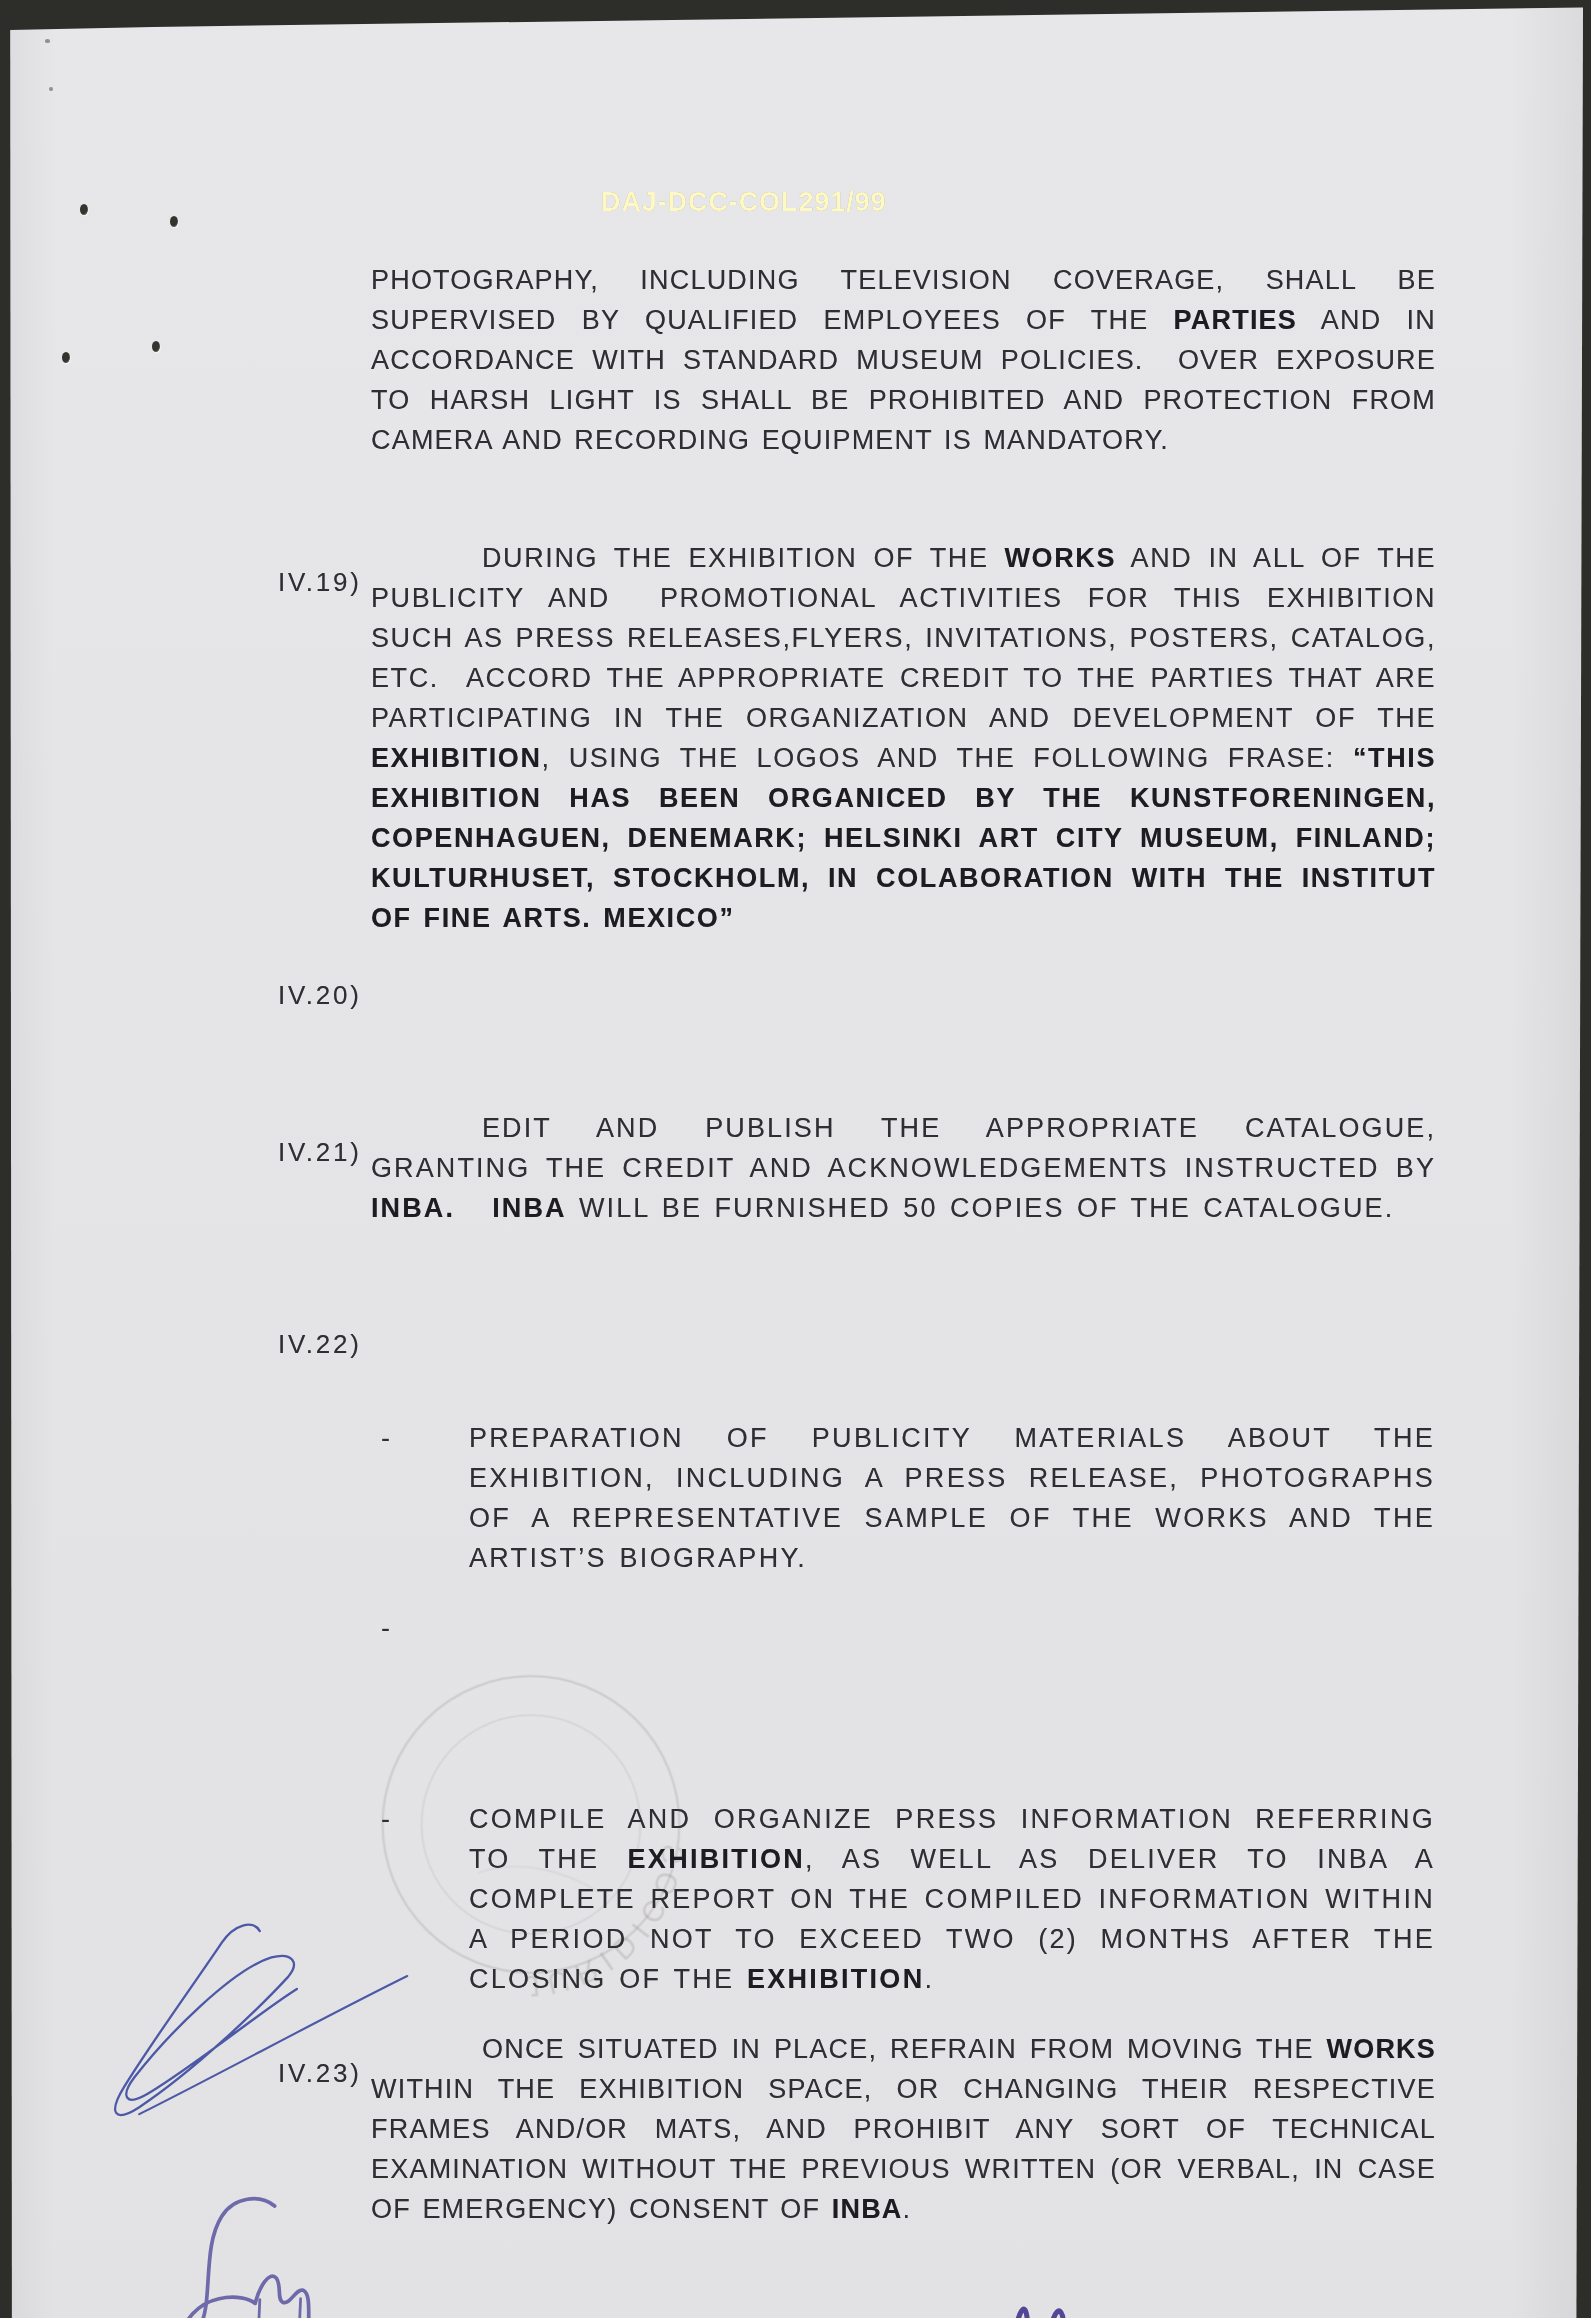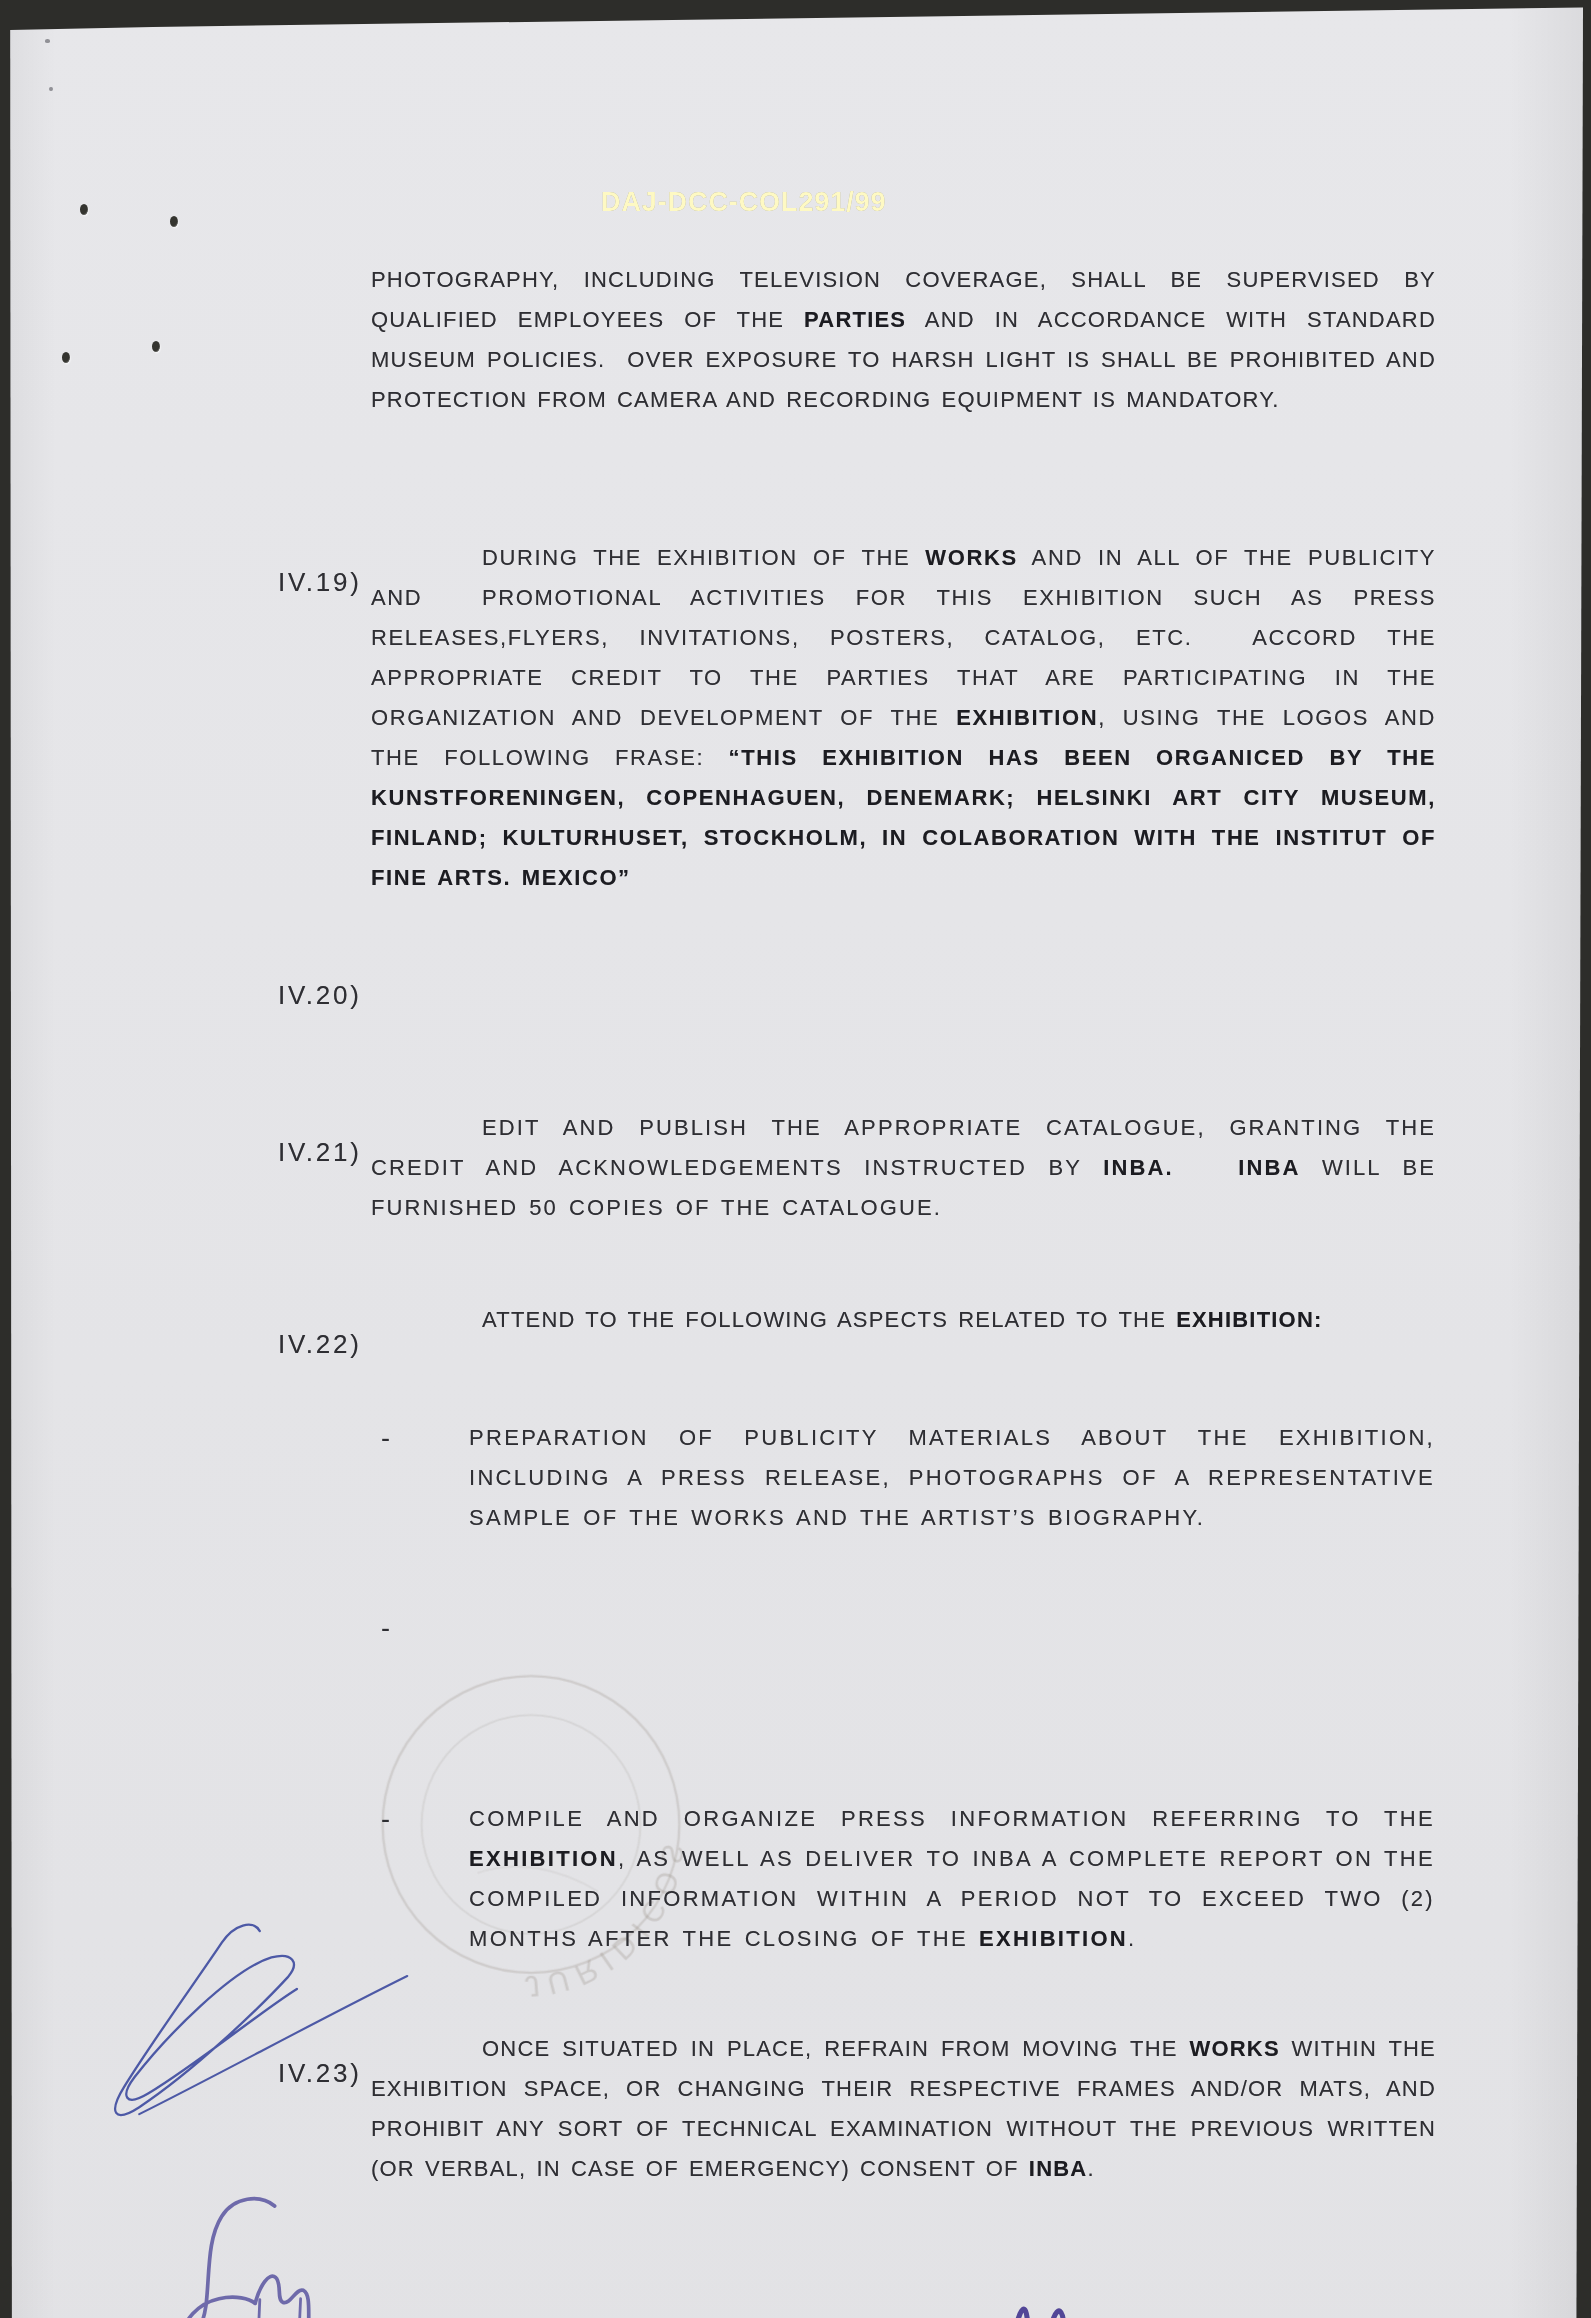--- a/index.html
+++ b/index.html
@@ -24,21 +24,21 @@
       linear-gradient(0deg, rgba(255,255,255,0.35) 0 2.8px, rgba(0,0,0,0.03) 28px, rgba(0,0,0,0) 93px);
   }
   .textlayer{position:absolute;inset:0;z-index:3;}
   .title{
     position:absolute;left:601px;top:187px;
     font-size:27px;font-weight:700;letter-spacing:0.9px;color:#fef9c3;
     text-shadow:0 0 0.5px rgba(40,40,45,.45);
   }
   .para{
     position:absolute;
-    font-size:22px;line-height:40px;letter-spacing:1.2px;word-spacing:2.8px;
+    font-size:27px;line-height:40px;letter-spacing:1.2px;word-spacing:2.8px;
     color:#2e2e33;text-align:justify;
     text-shadow:0 0 0.5px rgba(46,46,51,.4);
   }
   .para .b{font-weight:700;color:#1c1c21;}
   .col-a{left:371px;width:1065px;}
   .col-b{left:469px;width:966px;}
   .indent{text-indent:111px;}
   .ls35{letter-spacing:1.6px;}
   .ls45{letter-spacing:2.1px;}
   .ls5{letter-spacing:2.3px;}
@@ -97,21 +97,20 @@
 
     <div class="plabel" style="top:538px">IV.19)</div>
     <div class="para col-a indent ls35" style="top:538px"><span>DURING THE EXHIBITION OF THE </span><span class="b">WORKS</span><span> AND IN ALL OF THE PUBLICITY AND&nbsp; PROMOTIONAL ACTIVITIES FOR THIS EXHIBITION SUCH AS PRESS RELEASES,FLYERS, INVITATIONS, POSTERS, CATALOG, ETC.&nbsp; ACCORD THE APPROPRIATE CREDIT TO THE PARTIES THAT ARE PARTICIPATING IN THE ORGANIZATION AND DEVELOPMENT OF THE </span><span class="b">EXHIBITION</span><span>, USING THE LOGOS AND THE FOLLOWING FRASE: </span><span class="b">“THIS EXHIBITION HAS BEEN ORGANICED BY THE KUNSTFORENINGEN, COPENHAGUEN, DENEMARK; HELSINKI ART CITY MUSEUM, FINLAND; KULTURHUSET, STOCKHOLM, IN COLABORATION WITH THE INSTITUT OF FINE ARTS. MEXICO”</span></div>
 
     <div class="plabel" style="top:951px">IV.20)</div>
 
     <div class="plabel" style="top:1108px">IV.21)</div>
     <div class="para col-a indent ls45" style="top:1108px"><span>EDIT AND PUBLISH THE APPROPRIATE CATALOGUE, GRANTING THE CREDIT AND ACKNOWLEDGEMENTS INSTRUCTED BY </span><span class="b">INBA.</span><span>&nbsp;&nbsp; </span><span class="b">INBA</span><span> WILL BE FURNISHED 50 COPIES OF THE CATALOGUE.</span></div>
 
     <div class="plabel" style="top:1300px">IV.22)</div>
-    <div class="para col-a indent" style="top:1300px"><span>ATTEND TO THE FOLLOWING ASPECTS RELATED TO THE </span><span class="b">EXHIBITION:</span></div>
 
     <div class="bullet-dash" style="top:1418px">-</div>
     <div class="para col-b ls5" style="top:1418px"><span>PREPARATION OF PUBLICITY MATERIALS ABOUT THE EXHIBITION, INCLUDING A PRESS RELEASE, PHOTOGRAPHS OF A REPRESENTATIVE SAMPLE OF THE WORKS AND THE ARTIST’S BIOGRAPHY.</span></div>
 
     <div class="bullet-dash" style="top:1608px">-</div>
 
     <div class="bullet-dash" style="top:1799px">-</div>
     <div class="para col-b ls5" style="top:1799px"><span>COMPILE AND ORGANIZE PRESS INFORMATION REFERRING TO THE </span><span class="b">EXHIBITION</span><span>, AS WELL AS DELIVER TO INBA A COMPLETE REPORT ON THE COMPILED INFORMATION WITHIN A PERIOD NOT TO EXCEED TWO (2) MONTHS AFTER THE CLOSING OF THE </span><span class="b">EXHIBITION</span><span>.</span></div>
 
     <div class="plabel" style="top:2029px">IV.23)</div>

